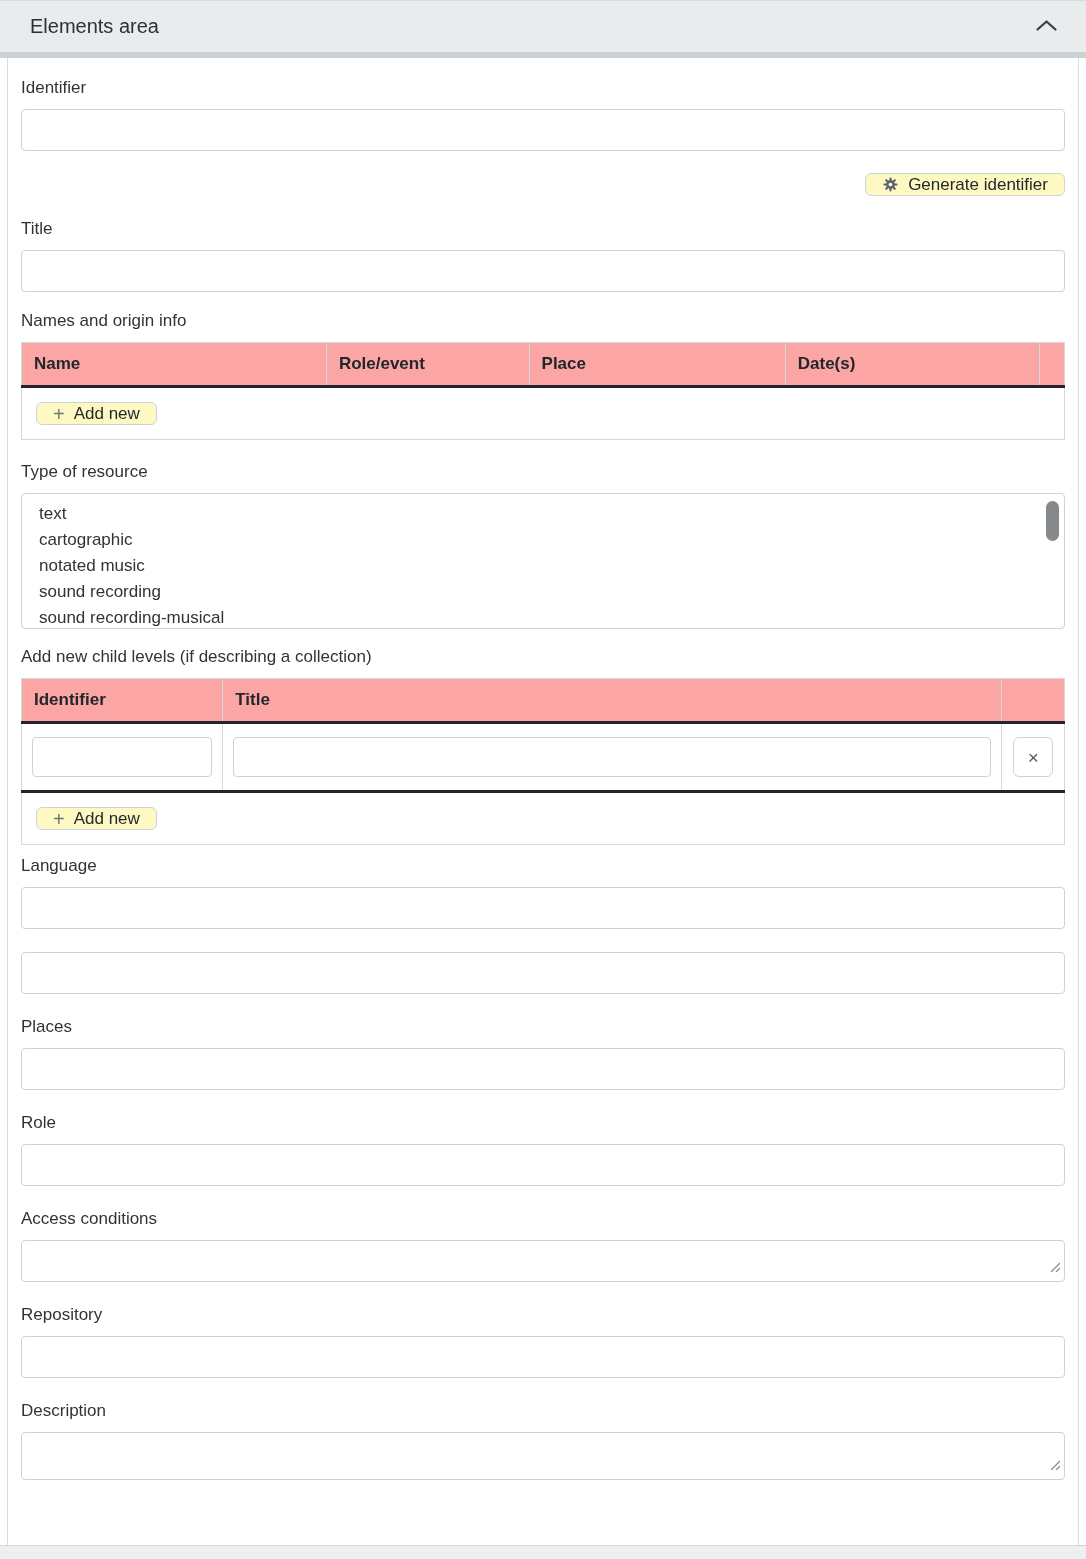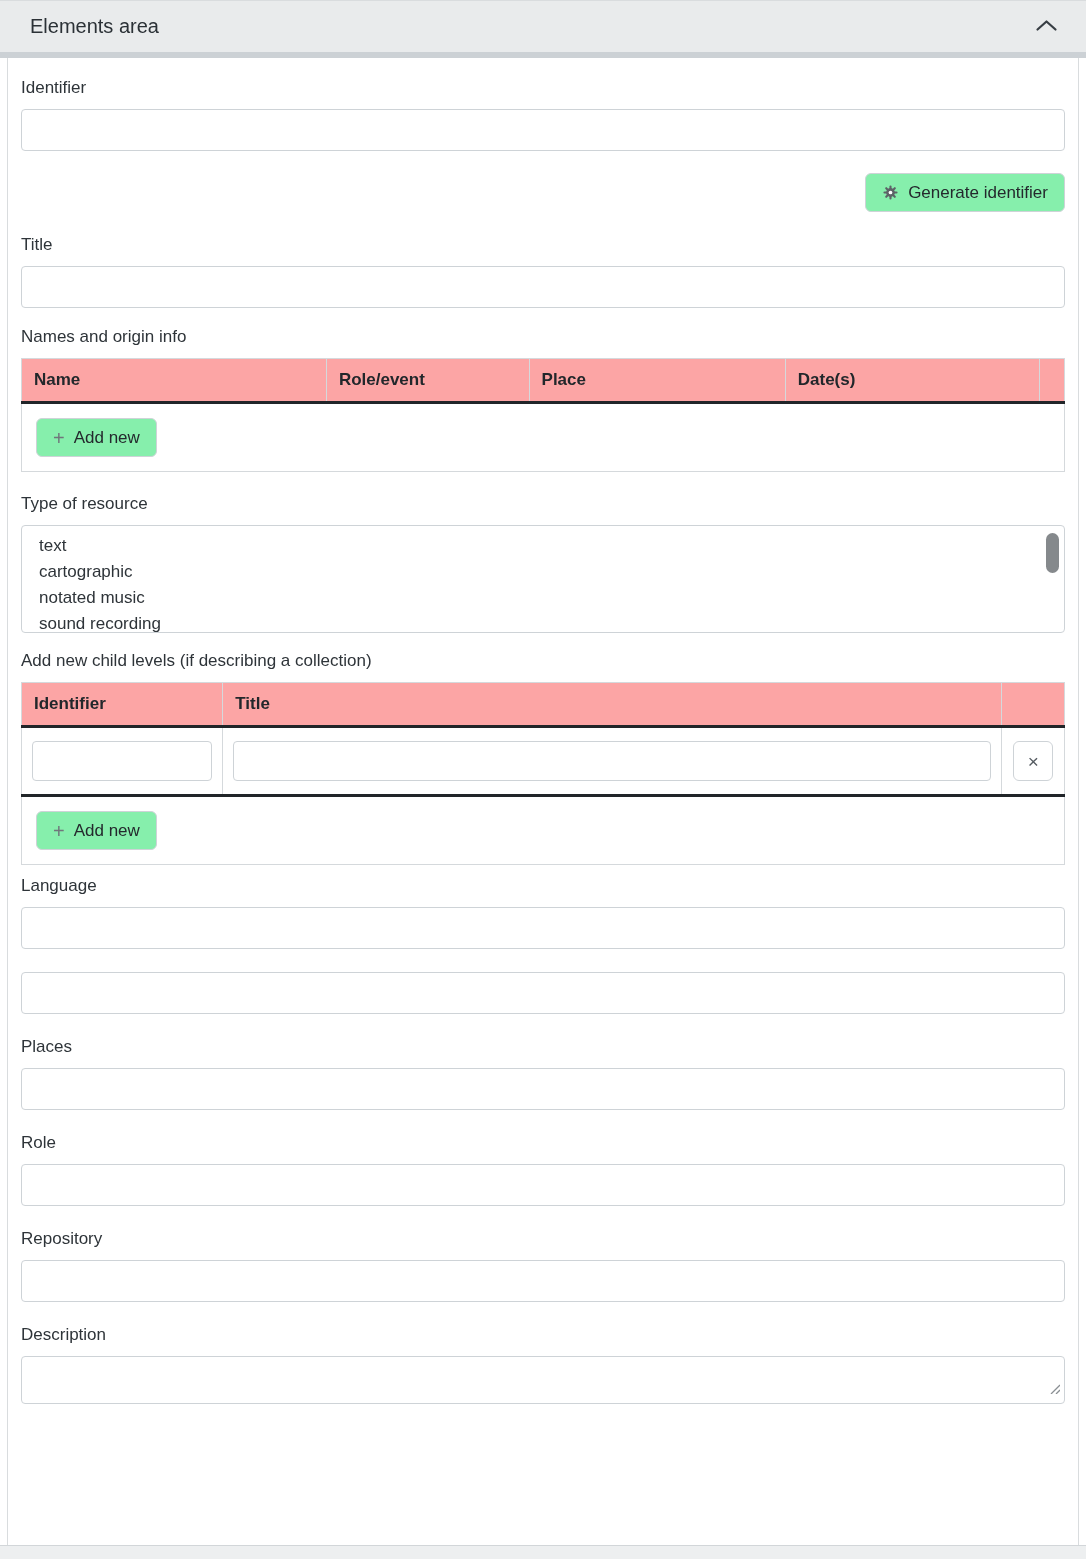--- a/index.html
+++ b/index.html
@@ -69,24 +69,24 @@
   .ta-wrap { position: relative; }
   .text-area { height: 42px; resize: none; padding: 8px 10px; overflow: hidden; }
   .text-area.tall { height: 48px; }
   .resize-handle { position: absolute; right: 5px; bottom: 6px; pointer-events: none; }
   
   .gen-row { display: flex; justify-content: flex-end; margin-top: 22px; }
   .btn {
     display: inline-flex;
     align-items: center;
     gap: 9px;
-    background: #86efac;
+    background: #fef9c3;
     border: 1px solid #ced3d7;
     border-radius: 6px;
-    padding: 8px 16px;
+    padding: 0 16px;
     font-family: "Liberation Sans", "DejaVu Sans", sans-serif;
     font-size: 17px;
     color: #24292d;
     cursor: pointer;
     line-height: 21px;
   }
   .plus-glyph { color: #70767b; font-size: 20px; line-height: 18px; font-weight: 400; }
   .x-btn {
     width: 40px; height: 40px;
     background: #fff;
@@ -124,21 +124,21 @@
   }
   .data-table td.cell:first-child { border-left: none; }
   .data-table td.footer-cell { padding: 14px; }
   .cell .text-input { height: 40px; }
   .cell-x { text-align: center; }
   
   .listbox {
     position: relative;
     border: 1px solid #ced3d7;
     border-radius: 4px;
-    height: 108px;
+    height: 136px;
     overflow: hidden;
     padding-top: 7px;
     background: #fff;
   }
   .listbox .option {
     font-size: 17px;
     color: #2e3439;
     line-height: 26px;
     padding: 0 17px;
     cursor: default;
@@ -294,20 +294,31 @@
     <div class="field">
       <div class="field-label">Places</div>
       <input class="text-input" type="text" value="" style="">
     </div>
 
     <div class="field">
       <div class="field-label">Role</div>
       <input class="text-input" type="text" value="" style="">
     </div>
 
+    <div class="field">
+      <div class="field-label">Access conditions</div>
+      <div class="ta-wrap">
+        <textarea class="text-area" style=""></textarea>
+        <span class="resize-handle">
+          <svg width="12" height="12" viewBox="0 0 12 12">
+              <path d="M3 12 L12 3 M8 12 L12 8" stroke="#8a8f93" stroke-width="1.3" fill="none"></path>
+            </svg>
+        </span>
+      </div>
+    </div>
 
     <div class="field">
       <div class="field-label">Repository</div>
       <input class="text-input" type="text" value="" style="">
     </div>
 
     <div class="field">
       <div class="field-label">Description</div>
       <div class="ta-wrap">
         <textarea class="text-area tall" style=""></textarea>

